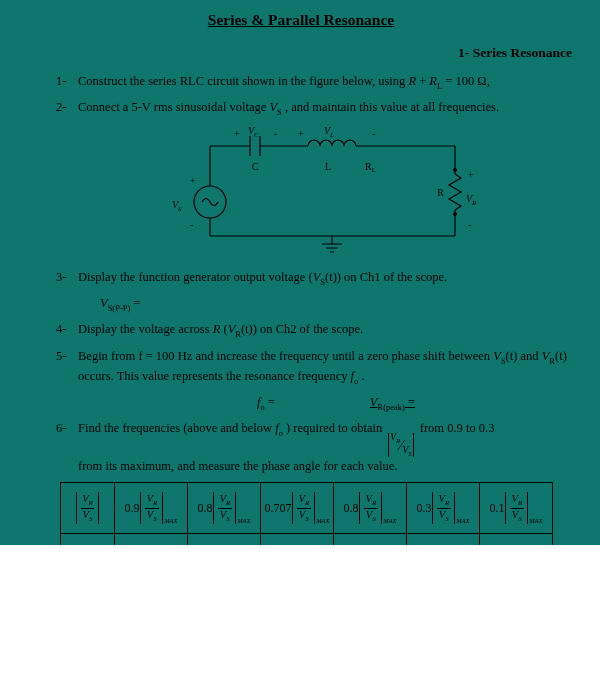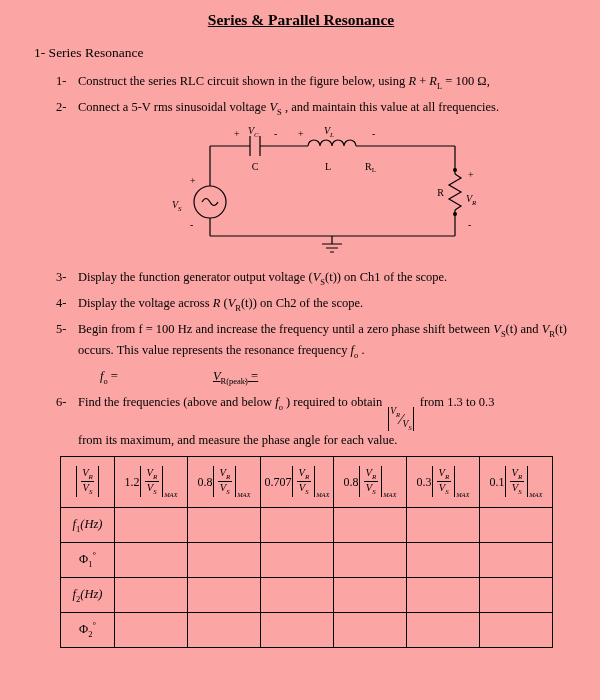--- a/index.html
+++ b/index.html
@@ -1,32 +1,32 @@
 <!DOCTYPE html>
 <html><head>
 <meta charset="utf-8">
 <style>
   html,body { margin:0; padding:0; background:#ffffff; }
   .page {
-    width:600px; height:700px; box-sizing:border-box;
-    background:#fca5a5; color:#000;
+    width:600px; height:545px; box-sizing:border-box;
+    background:#0f766e; color:#000;
     font-family:"Liberation Serif", serif;
     font-size:12.5px; line-height:1.5;
     padding:8px 28px 4px 30px; overflow:hidden;
   }
   .title { text-align:center; font-weight:bold; font-size:15.5px; text-decoration:underline; margin-bottom:12px; }
-  .section { font-weight:normal; font-size:13.5px; margin:0 0 8px 4px; }
+  .section { font-weight:bold; font-size:13.5px; margin:0 0 8px 16px;text-align:right; }
   .item { display:flex; margin:0 0 6px 26px; }
   .inum { width:22px; flex:none; }
   .itext { flex:1; }
   .mi { font-style:italic; }
   sub { font-size:8.5px; }
   sup { font-size:9px; }
   .answer { margin:0 0 6px 70px; }
-  .answer2 { display:flex; margin:0 0 6px 70px; }
+  .answer2 { display:flex; margin:0 0 6px 70px;justify-content:center; }
   .answer2 .second { margin-left:95px;text-decoration:underline; }
 
   .figure { margin:2px 0 8px 130px; }
   svg text { font-family:"Liberation Serif", serif; fill:#000; font-size:10px; }
   svg .sub { font-size:7px; }
 
   
   .sfrac { display:inline-flex; align-items:center; height:24px;
            border-left:1px solid #000; border-right:1px solid #000;
            padding:0 1px; margin:0 3px; vertical-align:-8px; line-height:1; }
@@ -119,20 +119,23 @@
       <text x="308" y="54"><tspan>+</tspan></text>
       <text x="306" y="78" font-style="italic"><tspan>V</tspan><tspan class="sub" dy="3">R</tspan></text>
       <text x="308" y="104"><tspan>-</tspan></text>
     </svg>
   </div>
 
   <div class="item">
     <span class="inum">3-</span>
     <span class="itext"><span>Display the function generator output voltage (</span><span class="mi">V</span><sub>S</sub><span>(t)) on Ch1 of the scope.</span></span>
   </div>
+  <div class="answer">
+    <span class="mi">V</span><sub>S(P-P)</sub><span> =</span>
+  </div>
 
   <div class="item">
     <span class="inum">4-</span>
     <span class="itext"><span>Display the voltage across </span><span class="mi">R</span><span>  (</span><span class="mi">V</span><sub>R</sub><span>(t)) on Ch2 of the scope.</span></span>
   </div>
 
   <div class="item">
     <span class="inum">5-</span>
     <span class="itext"><span>Begin from f = 100 Hz and increase the frequency until a zero phase shift between </span><span class="mi">V</span><sub>S</sub><span>(t) and </span><span class="mi">V</span><sub>R</sub><span>(t) occurs. This value represents the resonance frequency </span><span class="mi">f</span><sub>o</sub><span> .</span></span>
   </div>
@@ -140,21 +143,21 @@
     <span><span class="mi">f</span><sub>o</sub><span> =</span></span>
     <span class="second"><span class="mi">V</span><sub>R(peak)</sub><span> =</span></span>
   </div>
 
   <div class="item">
     <span class="inum">6-</span>
     <span class="itext"><span>Find the frequencies (above and below </span><span class="mi">f</span><sub>o</sub><span> ) required to obtain </span><span class="sfrac">
           <span class="sf-num"><span>V</span><sub>R</sub></span>
           <span class="sf-slash">⁄</span>
           <span class="sf-den"><span>V</span><sub>S</sub></span>
-        </span><span> from 1.3 to 0.3</span><br><span>from its maximum, and measure the phase angle for each value.</span></span>
+        </span><span> from 0.9 to 0.3</span><br><span>from its maximum, and measure the phase angle for each value.</span></span>
   </div>
 
   <table>
     <colgroup>
       <col style="width:54px">
         <col style="width:73px">
         <col style="width:73px">
         <col style="width:73px">
         <col style="width:73px">
         <col style="width:73px">
@@ -167,21 +170,21 @@
               <span class="absfrac">
                 <span class="frac">
                   <span class="fnum"><span>V</span><sub>R</sub></span>
                   <span class="fden"><span>V</span><sub>S</sub></span>
                 </span>
               </span>
             </div>
       </td>
       <td>
         <div class="hcell">
-              <span class="coef">1.2</span>
+              <span class="coef">0.9</span>
               <span class="absfrac">
                 <span class="frac">
                   <span class="fnum"><span>V</span><sub>R</sub></span>
                   <span class="fden"><span>V</span><sub>S</sub></span>
                 </span>
               </span>
               <span class="maxlbl">MAX</span>
             </div>
       </td>
       <td>

